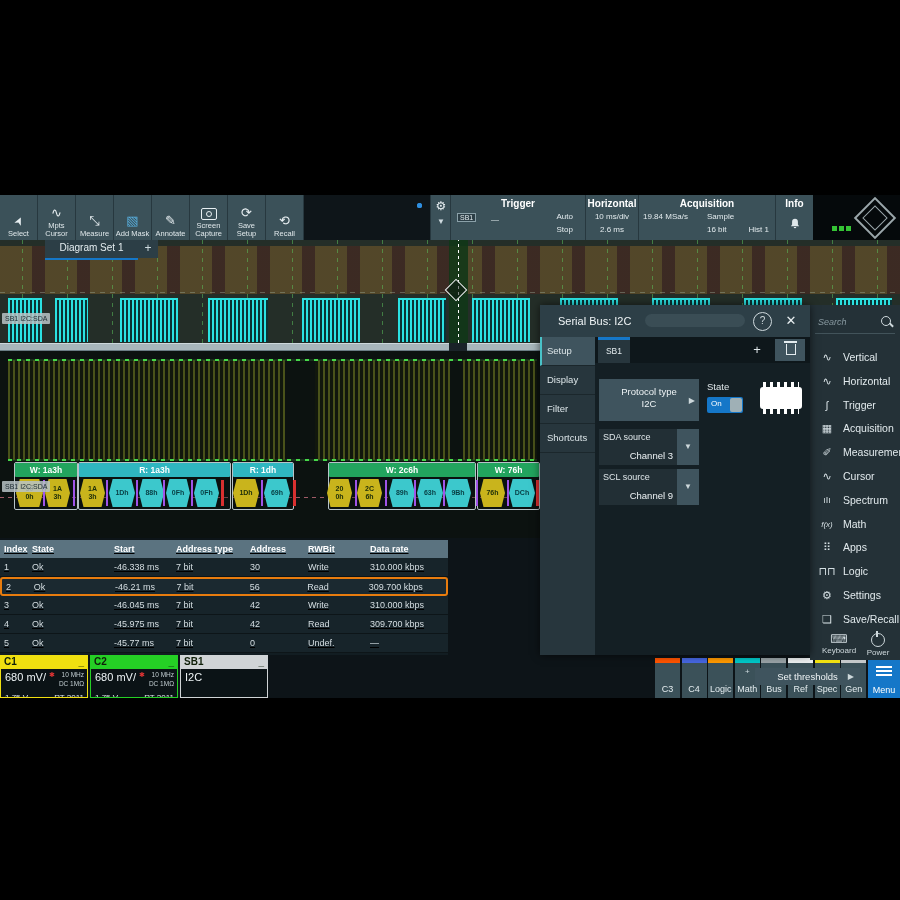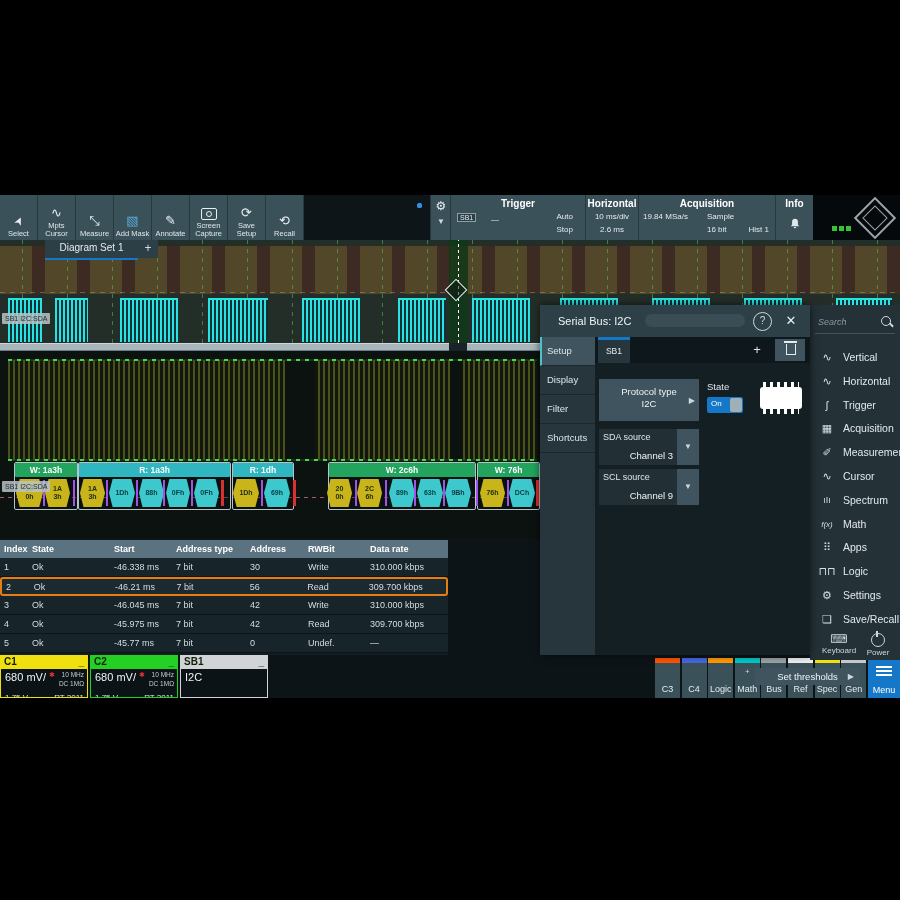--- a/index.html
+++ b/index.html
@@ -54,21 +54,21 @@
   .dsec{top:111px;height:48px;border:1px solid #b7c3c8;border-radius:2px;box-sizing:border-box;background:rgba(10,18,16,.35);}
   .dhead{position:absolute;left:0;top:0;right:0;height:14px;font-size:8.5px;font-weight:bold;color:#fff;text-align:center;line-height:14px;border-radius:1px;}
   .dhead.w{background:#22a45e;}.dhead.r{background:#2fb6c0;}
   .tok{top:128px;height:28px;clip-path:polygon(0 50%,14% 0,86% 0,100% 50%,86% 100%,14% 100%);
     display:flex;flex-direction:column;align-items:center;justify-content:center;font-size:7px;line-height:8px;font-weight:bold;}
   .tok.addr{background:#c9b41c;color:#20300a;}
   .tok.data{background:#3cc8cc;color:#083d42;}
   .sep{top:129px;width:2px;height:26px;background:#a054e8;}
   .stop{top:129px;width:3px;height:26px;background:#d93030;}
   
-  #dtable{left:0;top:345px;width:448px;height:115px;background:#121d22;}
+  #dtable{left:0;top:345px;width:448px;height:115px;background:#121d22;text-decoration:underline;}
   .thead{display:flex;height:18px;background:#5b7380;color:#fff;font-size:9px;font-weight:bold;align-items:center;}
   .thead div{padding-left:4px;box-sizing:border-box;}
   .trow{display:flex;height:19px;color:#d4dde1;font-size:9px;align-items:center;border-bottom:1px solid #0d1518;box-sizing:border-box;background:#17242a;cursor:pointer;}
   .trow div{padding-left:4px;box-sizing:border-box;white-space:nowrap;overflow:hidden;}
   .trow.sel{border:2px solid #e87c0e;border-radius:3px;background:#1b2930;}
   
   .badge{top:460px;height:43px;box-sizing:border-box;}
   .bhead{height:14px;font-size:10px;font-weight:bold;color:#10200a;padding:0 4px;line-height:14px;display:flex;justify-content:space-between;}
   .bbody{position:relative;height:29px;background:#0b1316;border:1px solid;border-top:none;box-sizing:border-box;color:#eef4f6;overflow:hidden;}
   .bv{position:absolute;left:4px;top:2px;font-size:11px;}

